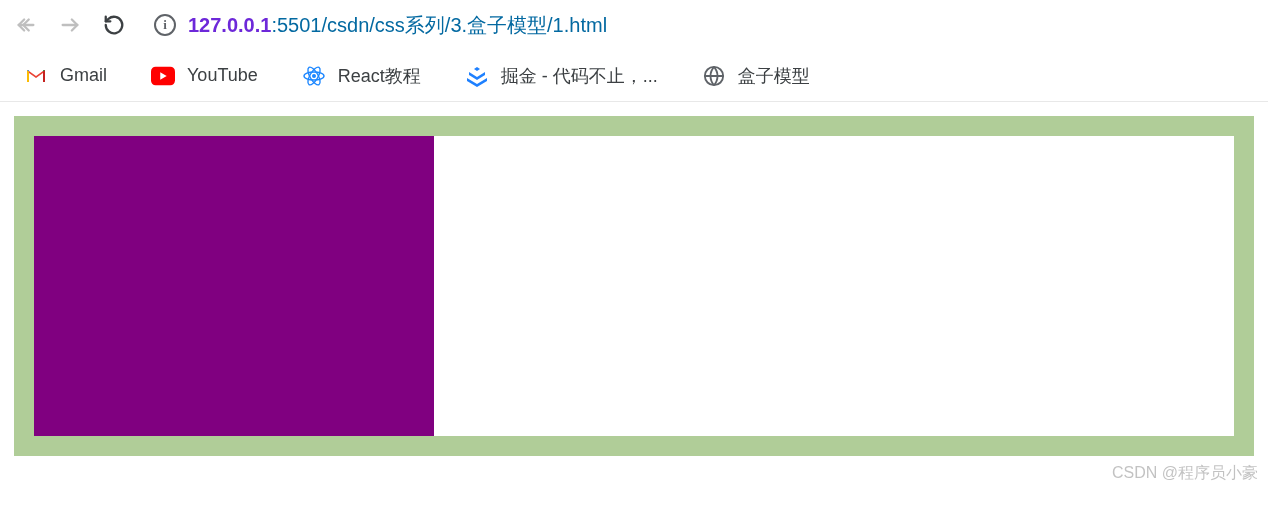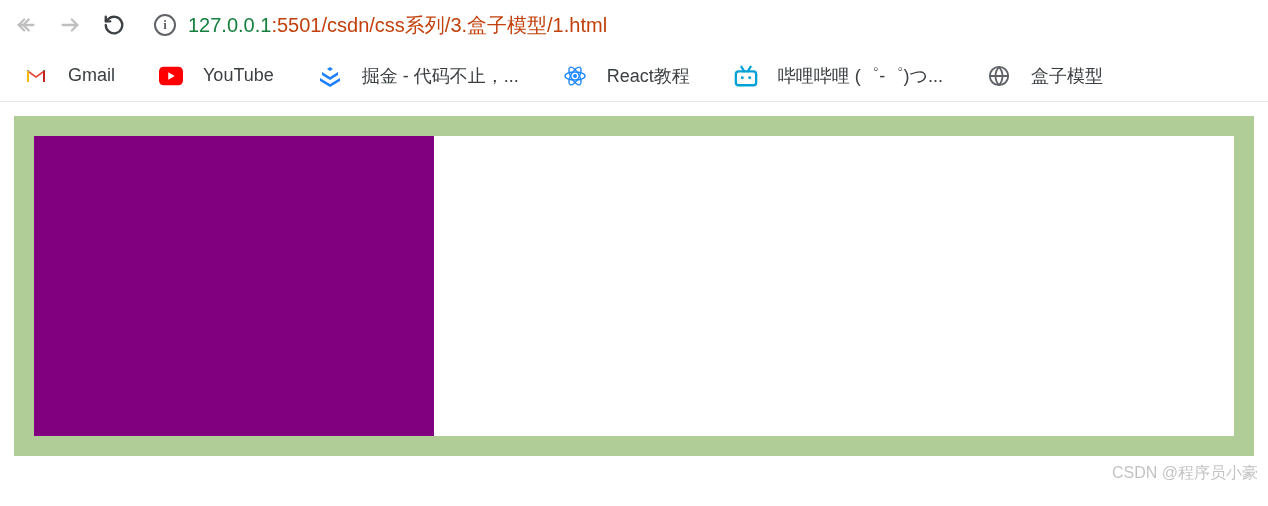--- a/index.html
+++ b/index.html
@@ -43,34 +43,34 @@
       border: 2px solid #5f6368;
       border-radius: 50%;
       display: flex;
       align-items: center;
       justify-content: center;
       font-size: 13px;
       font-weight: bold;
       color: #5f6368;
       font-family: Georgia, serif;
     }
-    .url-host { color: #15803d; }
-    .url-port-path { color: #c2410c; }
+    .url-host { color: #6d28d9; font-weight: bold; }
+    .url-port-path { color: #0369a1; }
     .bookmarks {
       display: flex;
       align-items: center;
       height: 52px;
       padding: 0 24px;
       gap: 44px;
       border-bottom: 1px solid #e8e8e8;
     }
     .bookmark {
       display: flex;
       align-items: center;
-      gap: 20px;
+      gap: 12px;
       font-size: 18px;
       color: #3c4043;
       white-space: nowrap;
       cursor: pointer;
     }
     .bm-icon { width: 24px; height: 24px; display:flex; align-items:center; justify-content:center; }
     .content {
       padding: 14px;
     }
     .outer-box {
@@ -143,52 +143,40 @@
     <span class="bm-icon">
       <svg width="26" height="20" viewBox="0 0 26 20">
           <rect width="26" height="20" rx="5" fill="#FF0000"></rect>
           <polygon points="10,6 10,14 17,10" fill="#fff"></polygon>
         </svg>
     </span>
     <span>YouTube</span>
   </div>
   <div class="bookmark">
     <span class="bm-icon">
-      <svg width="24" height="24" viewBox="0 0 24 24">
-          <polygon points="12,3 15,5 12,7 9,5" fill="#1E80FF"></polygon>
-          <polygon points="4,8 12,13 20,8 20,11 12,16 4,11" fill="#1E80FF"></polygon>
-          <polygon points="2,14 12,20 22,14 22,17 12,23 2,17" fill="#1E80FF"></polygon>
-        </svg>
-    </span>
-    <span>掘金 - 代码不止，...</span>
-  </div>
-  <div class="bookmark">
-    <span class="bm-icon">
       <svg width="24" height="24" viewBox="-12 -12 24 24">
           <circle r="2" fill="#1b86ff"></circle>
           <g fill="none" stroke="#1b86ff" stroke-width="1.4">
             <ellipse rx="10" ry="4"></ellipse>
             <ellipse rx="10" ry="4" transform="rotate(60)"></ellipse>
             <ellipse rx="10" ry="4" transform="rotate(120)"></ellipse>
           </g>
         </svg>
     </span>
     <span>React教程</span>
   </div>
   <div class="bookmark">
     <span class="bm-icon">
-      <svg width="26" height="24" viewBox="0 0 26 24">
-          <rect x="2" y="7" width="22" height="15" rx="3" fill="none" stroke="#00A1D6" stroke-width="2.5"></rect>
-          <line x1="8" y1="2" x2="11" y2="7" stroke="#00A1D6" stroke-width="2.5" stroke-linecap="round"></line>
-          <line x1="18" y1="2" x2="15" y2="7" stroke="#00A1D6" stroke-width="2.5" stroke-linecap="round"></line>
-          <circle cx="9" cy="14" r="1.6" fill="#00A1D6"></circle>
-          <circle cx="17" cy="14" r="1.6" fill="#00A1D6"></circle>
+      <svg width="24" height="24" viewBox="0 0 24 24">
+          <polygon points="12,3 15,5 12,7 9,5" fill="#1E80FF"></polygon>
+          <polygon points="4,8 12,13 20,8 20,11 12,16 4,11" fill="#1E80FF"></polygon>
+          <polygon points="2,14 12,20 22,14 22,17 12,23 2,17" fill="#1E80FF"></polygon>
         </svg>
     </span>
-    <span>哔哩哔哩 (゜-゜)つ...</span>
+    <span>掘金 - 代码不止，...</span>
   </div>
   <div class="bookmark">
     <span class="bm-icon">
       <svg width="22" height="22" viewBox="0 0 24 24" fill="none" stroke="#5f6368" stroke-width="2">
           <circle cx="12" cy="12" r="10"></circle>
           <path d="M2 12h20M12 2a15 15 0 0 1 0 20M12 2a15 15 0 0 0 0 20"></path>
         </svg>
     </span>
     <span>盒子模型</span>
   </div>

